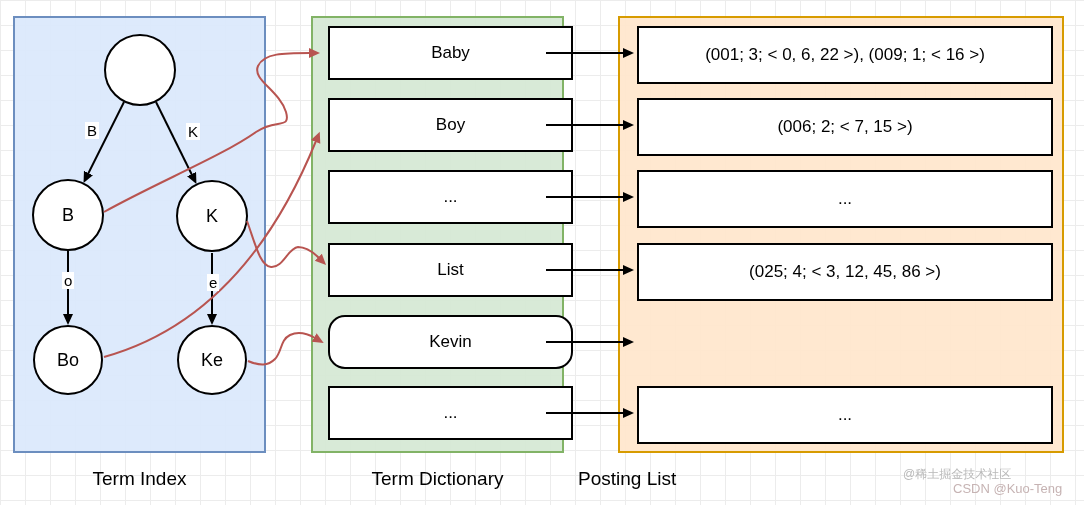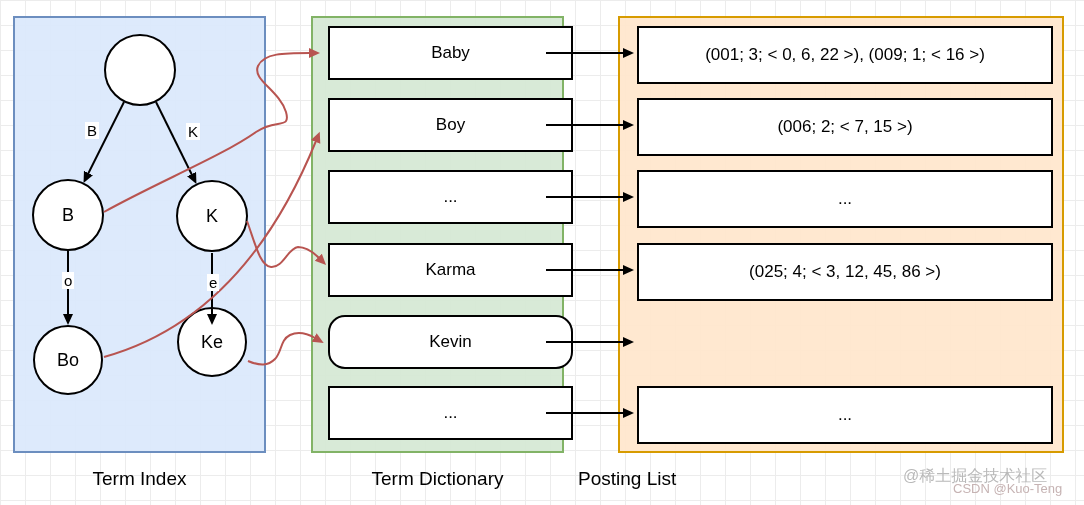--- a/index.html
+++ b/index.html
@@ -50,21 +50,21 @@
   .r0{top:26px;} .r1{top:98px;} .r2{top:170px;} .r3{top:243px;} .r4{top:315px;border-radius:17px;} .r5{top:386px;}
 
   .caption{
     position:absolute;top:468px;height:24px;font-size:19px;
     text-align:center;z-index:3;
   }
   .caption.index{left:13px;width:253px;}
   .caption.dict{left:311px;width:253px;}
   .caption.posting{left:618px;width:446px;text-align:left;text-indent:-40px;}
 
-  .wm1{position:absolute;left:903px;top:466px;font-size:16px;color:#b9b9b9;z-index:2;}
+  .wm1{position:absolute;left:903px;top:466px;font-size:12px;color:#b9b9b9;z-index:2;}
   .wm2{position:absolute;left:953px;top:481px;font-size:13px;color:#c6b3b3;z-index:2;}
 
   svg.connectors{position:absolute;left:0;top:0;z-index:5;pointer-events:none;}
   svg.connectors path.black{stroke:var(--arrow-black);stroke-width:2;fill:none;}
   svg.connectors path.red{stroke:var(--arrow-red);stroke-width:2;fill:none;}
   #arrB path{fill:var(--arrow-black);}
   #arrR path{fill:var(--arrow-red);}
 </style>
 </head>
 <body>
@@ -80,33 +80,33 @@
   </div>
   <div class="node" style="left:32px;top:179px;width:72px;height:72px;">
     <span>B</span>
   </div>
   <div class="node" style="left:176px;top:180px;width:72px;height:72px;">
     <span>K</span>
   </div>
   <div class="node" style="left:33px;top:325px;width:70px;height:70px;">
     <span>Bo</span>
   </div>
-  <div class="node" style="left:177px;top:307px;width:70px;height:70px;">
+  <div class="node" style="left:177px;top:325px;width:70px;height:70px;">
     <span>Ke</span>
   </div>
 
   <div class="chip" style="left:85px;top:122px;">B</div>
   <div class="chip" style="left:186px;top:123px;">K</div>
   <div class="chip" style="left:62px;top:272px;">o</div>
   <div class="chip" style="left:207px;top:274px;">e</div>
 
   <div class="cell dcol r0">Baby</div>
   <div class="cell dcol r1">Boy</div>
   <div class="cell dcol r2">...</div>
-  <div class="cell dcol r3">Karma</div>
+  <div class="cell dcol r3">List</div>
   <div class="cell dcol r4">Kevin</div>
   <div class="cell dcol r5">...</div>
 
   <div class="cell pcol r0">(001; 3; &lt; 0, 6, 22 &gt;), (009; 1; &lt; 16 &gt;)</div>
   <div class="cell pcol r1">(006; 2; &lt; 7, 15 &gt;)</div>
   <div class="cell pcol r2">...</div>
   <div class="cell pcol r3">(025; 4; &lt; 3, 12, 45, 86 &gt;)</div>
   <div class="cell pcol r5">...</div>
 
   <div class="caption index">Term Index</div>

